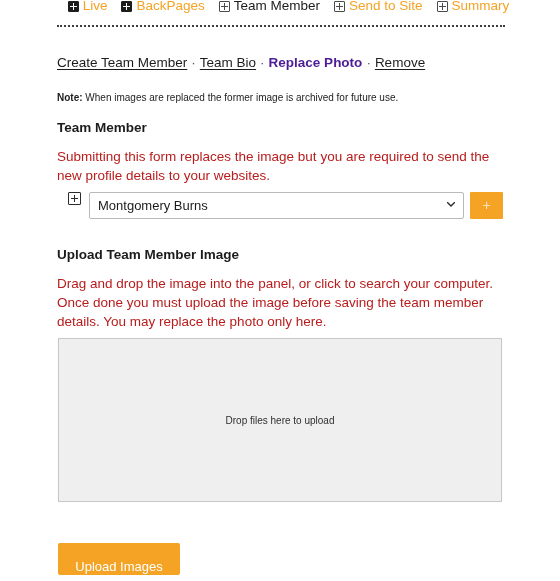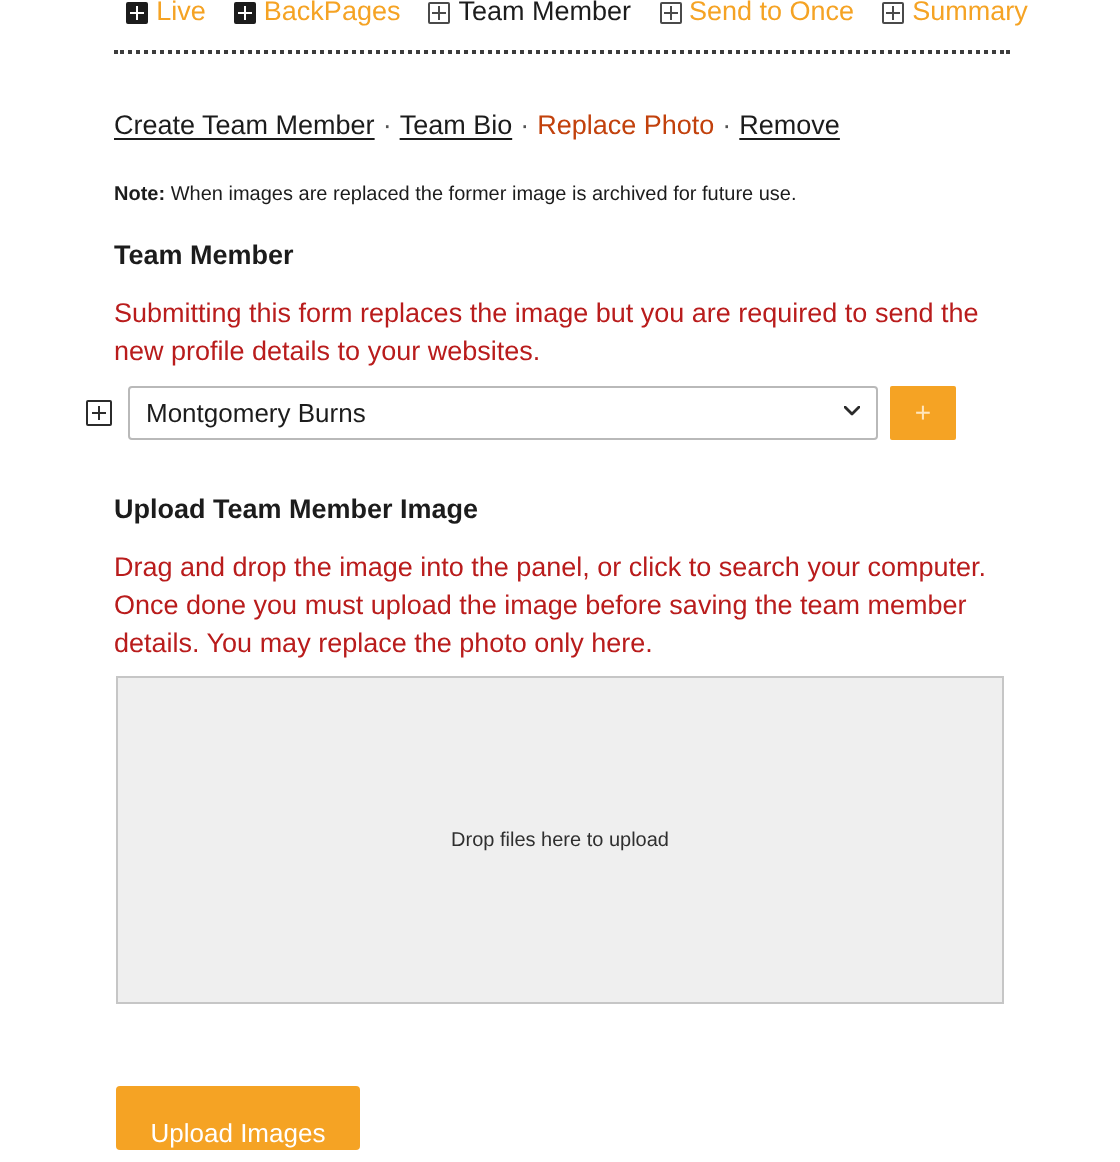--- a/index.html
+++ b/index.html
@@ -82,22 +82,22 @@
     top: 54px;
     font-size: 13.5px;
     line-height: 18px;
     white-space: nowrap;
   }
   .crumbs a {
     color: #1c1c1c;
     text-underline-offset: 2px;
   }
   .crumbs .current {
-    font-weight: normal;
-    color: #c2410c;
+    font-weight: bold;
+    color: #4c1d95;
   }
   .crumbs .sep {
     color: #555;
     padding: 0 4px;
   }
 
   
   .note {
     position: absolute;
     left: 57px;
@@ -126,26 +126,26 @@
     font-size: 13.5px;
     line-height: 19px;
     color: #b91c1c;
   }
   #p-submit { top: 147px; width: 450px; }
   #p-drag { top: 274px; width: 452px; }
 
   
   .selectrow {
     position: absolute;
-    left: 43px;
+    left: 68px;
     top: 192px;
     width: 480px;
     height: 28px;
     display: flex;
-    align-items: center;
+    align-items: flex-start;
   }
   .expand-icon {
     width: 13px;
     height: 13px;
     position: relative;
     border: 1px solid #2b2b2b;
     border-radius: 1px;
     flex: 0 0 auto;
     background: #fff;
     margin-right: 8px;
@@ -256,21 +256,21 @@
     <span class="lbl">BackPages</span>
   </a>
 
   <a class="navitem active" href="#">
     <span class="plusbox"></span>
     <span class="lbl">Team Member</span>
   </a>
 
   <a class="navitem link" href="#">
     <span class="plusbox"></span>
-    <span class="lbl">Send to Once</span>
+    <span class="lbl">Send to Site</span>
   </a>
 
   <a class="navitem link" href="#">
     <span class="plusbox"></span>
     <span class="lbl">Summary</span>
   </a>
 
 </div>
 
 <div class="divider"></div>

